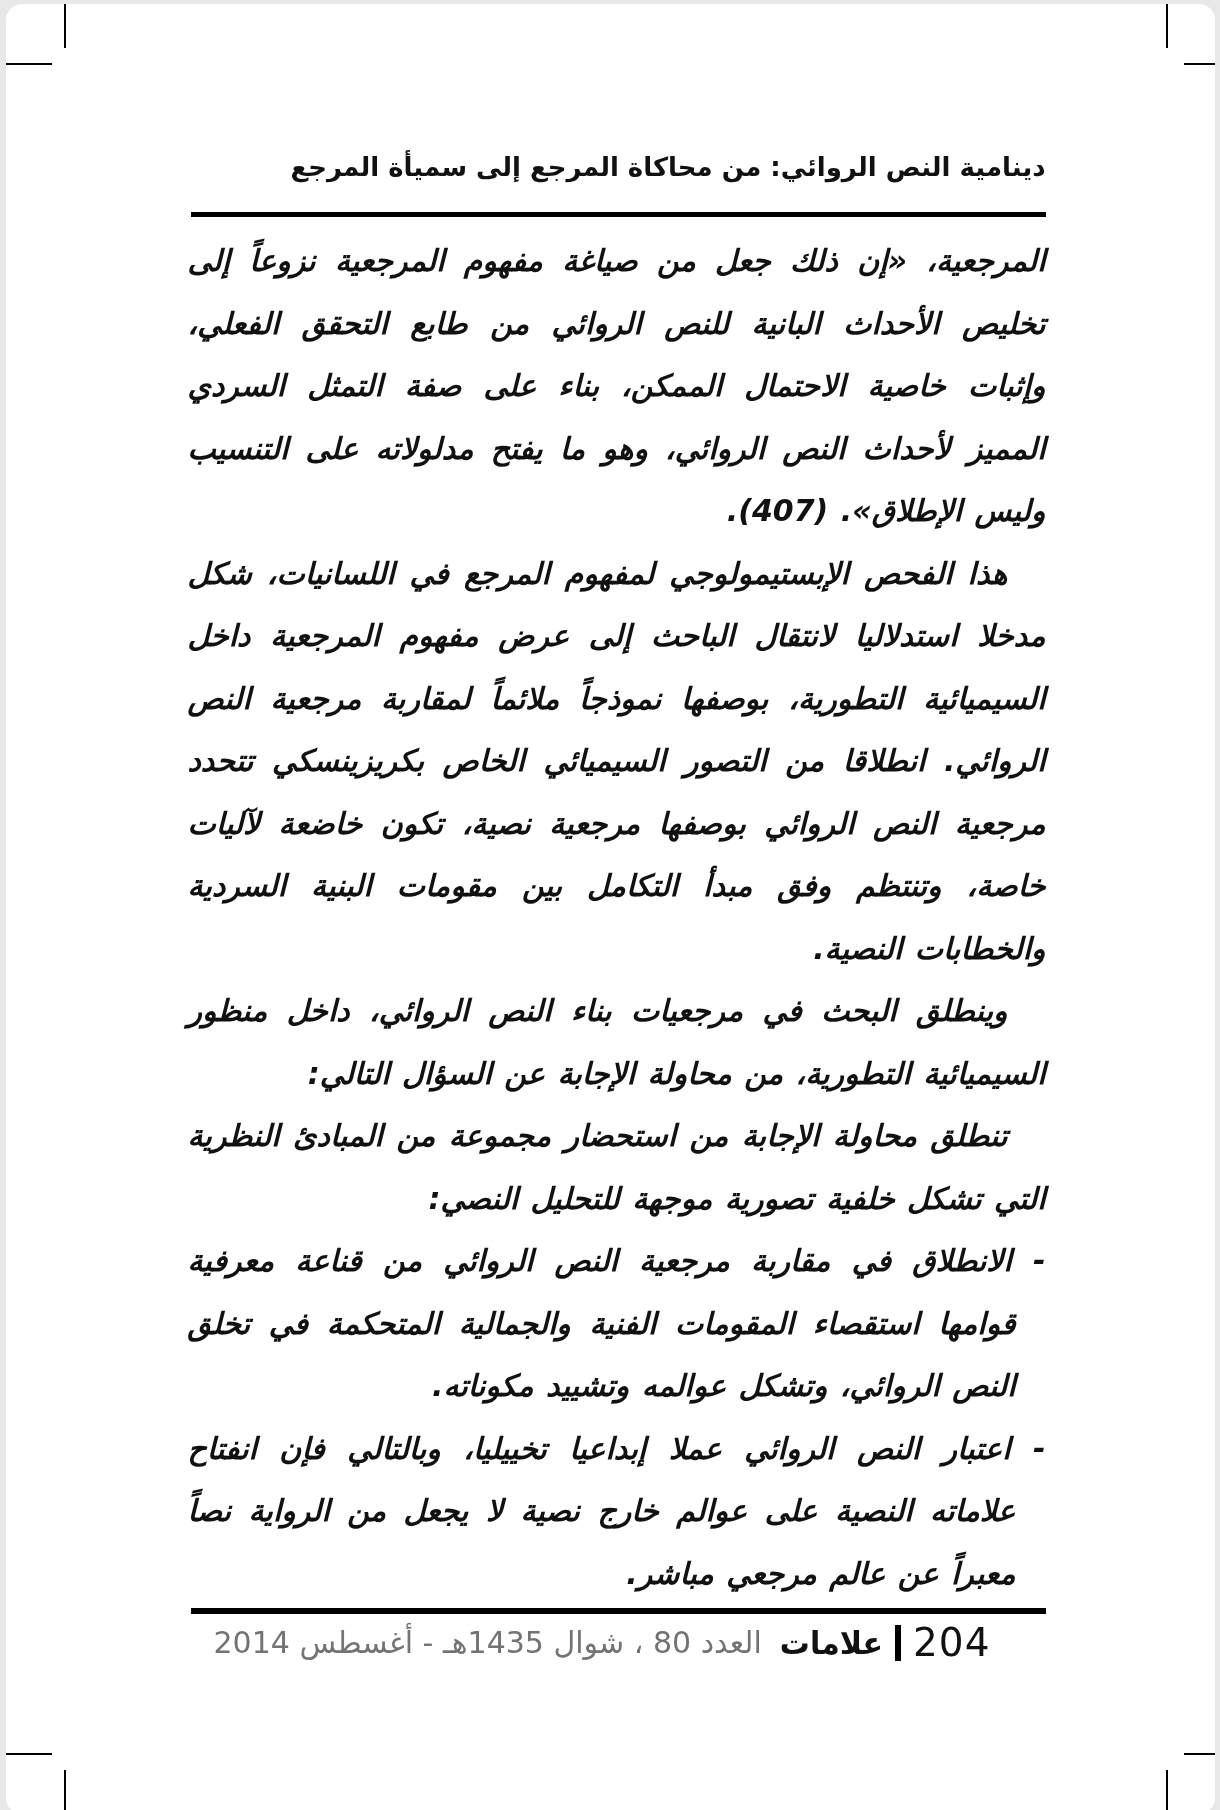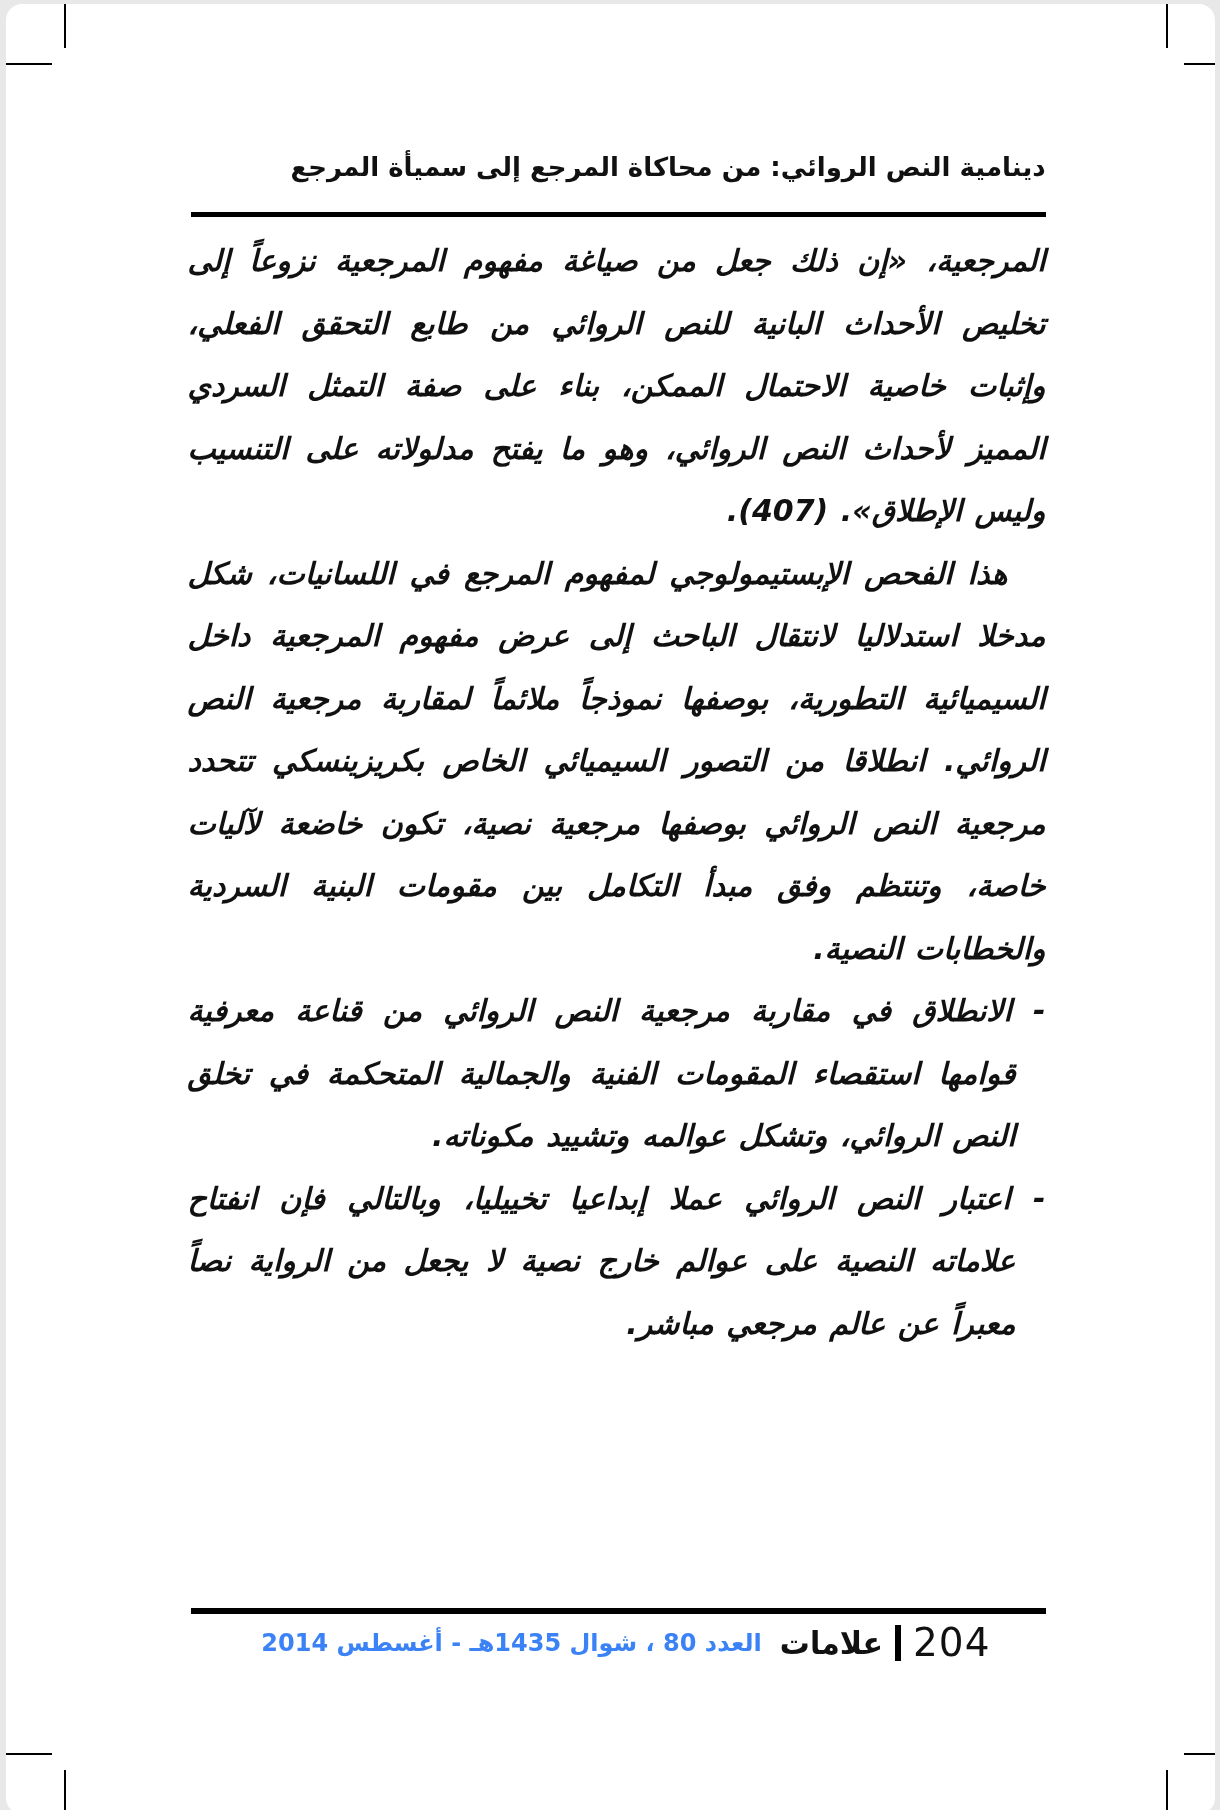--- a/index.html
+++ b/index.html
@@ -81,23 +81,23 @@
     font-weight: normal;
     letter-spacing: 1px;
   }
   .footer-bar { width: 6px; height: 36px; background: #000000; }
   .journal-logo {
     font-size: 30px;
     font-weight: 900;
     transform: scaleY(1.05);
   }
   .issue-info {
-    color: #3b82f6;
-    font-size: 24px;
-    font-weight: bold;
+    color: #737373;
+    font-size: 30px;
+    font-weight: normal;
     margin-right: 6px;
     white-space: nowrap;
   }
 </style>
 </head>
 <body>
 
 <div class="page">
 
   <div class="crop cm-tl-v"></div>
@@ -108,20 +108,22 @@
   <div class="crop cm-bl-v"></div>
   <div class="crop cm-br-h"></div>
   <div class="crop cm-br-v"></div>
 
   <div class="header-title">دينامية النص الروائي: من محاكاة المرجع إلى سميأة المرجع</div>
   <div class="header-rule"></div>
 
   <div class="body-text">
     <p>المرجعية، «إن ذلك جعل من صياغة مفهوم المرجعية نزوعاً إلى تخليص الأحداث البانية للنص الروائي من طابع التحقق الفعلي، وإثبات خاصية الاحتمال الممكن، بناء على صفة التمثل السردي المميز لأحداث النص الروائي، وهو ما يفتح مدلولاته على التنسيب وليس الإطلاق». (407).</p>
     <p class="para-indent">هذا الفحص الإبستيمولوجي لمفهوم المرجع في اللسانيات، شكل مدخلا استدلاليا لانتقال الباحث إلى عرض مفهوم المرجعية داخل السيميائية التطورية، بوصفها نموذجاً ملائماً لمقاربة مرجعية النص الروائي. انطلاقا من التصور السيميائي الخاص بكريزينسكي تتحدد مرجعية النص الروائي بوصفها مرجعية نصية، تكون خاضعة لآليات خاصة، وتنتظم وفق مبدأ التكامل بين مقومات البنية السردية والخطابات النصية.</p>
+    <p class="para-indent">وينطلق البحث في مرجعيات بناء النص الروائي، داخل منظور السيميائية التطورية، من محاولة الإجابة عن السؤال التالي:</p>
+    <p class="para-indent">تنطلق محاولة الإجابة من استحضار مجموعة من المبادئ النظرية التي تشكل خلفية تصورية موجهة للتحليل النصي:</p>
     <p class="bullet"><span class="dash">-</span> <span>الانطلاق في مقاربة مرجعية النص الروائي من قناعة معرفية قوامها استقصاء المقومات الفنية والجمالية المتحكمة في تخلق النص الروائي، وتشكل عوالمه وتشييد مكوناته.</span></p>
     <p class="bullet"><span class="dash">-</span> <span>اعتبار النص الروائي عملا إبداعيا تخييليا، وبالتالي فإن انفتاح علاماته النصية على عوالم خارج نصية لا يجعل من الرواية نصاً معبراً عن عالم مرجعي مباشر.</span></p>
   </div>
 
   <div class="footer-rule"></div>
   <div class="footer">
     <span class="page-number">204</span>
     <span class="footer-bar"></span>
     <span class="journal-logo">علامات</span>
     <span class="issue-info">العدد 80 ، شوال 1435هـ - أغسطس 2014</span>

